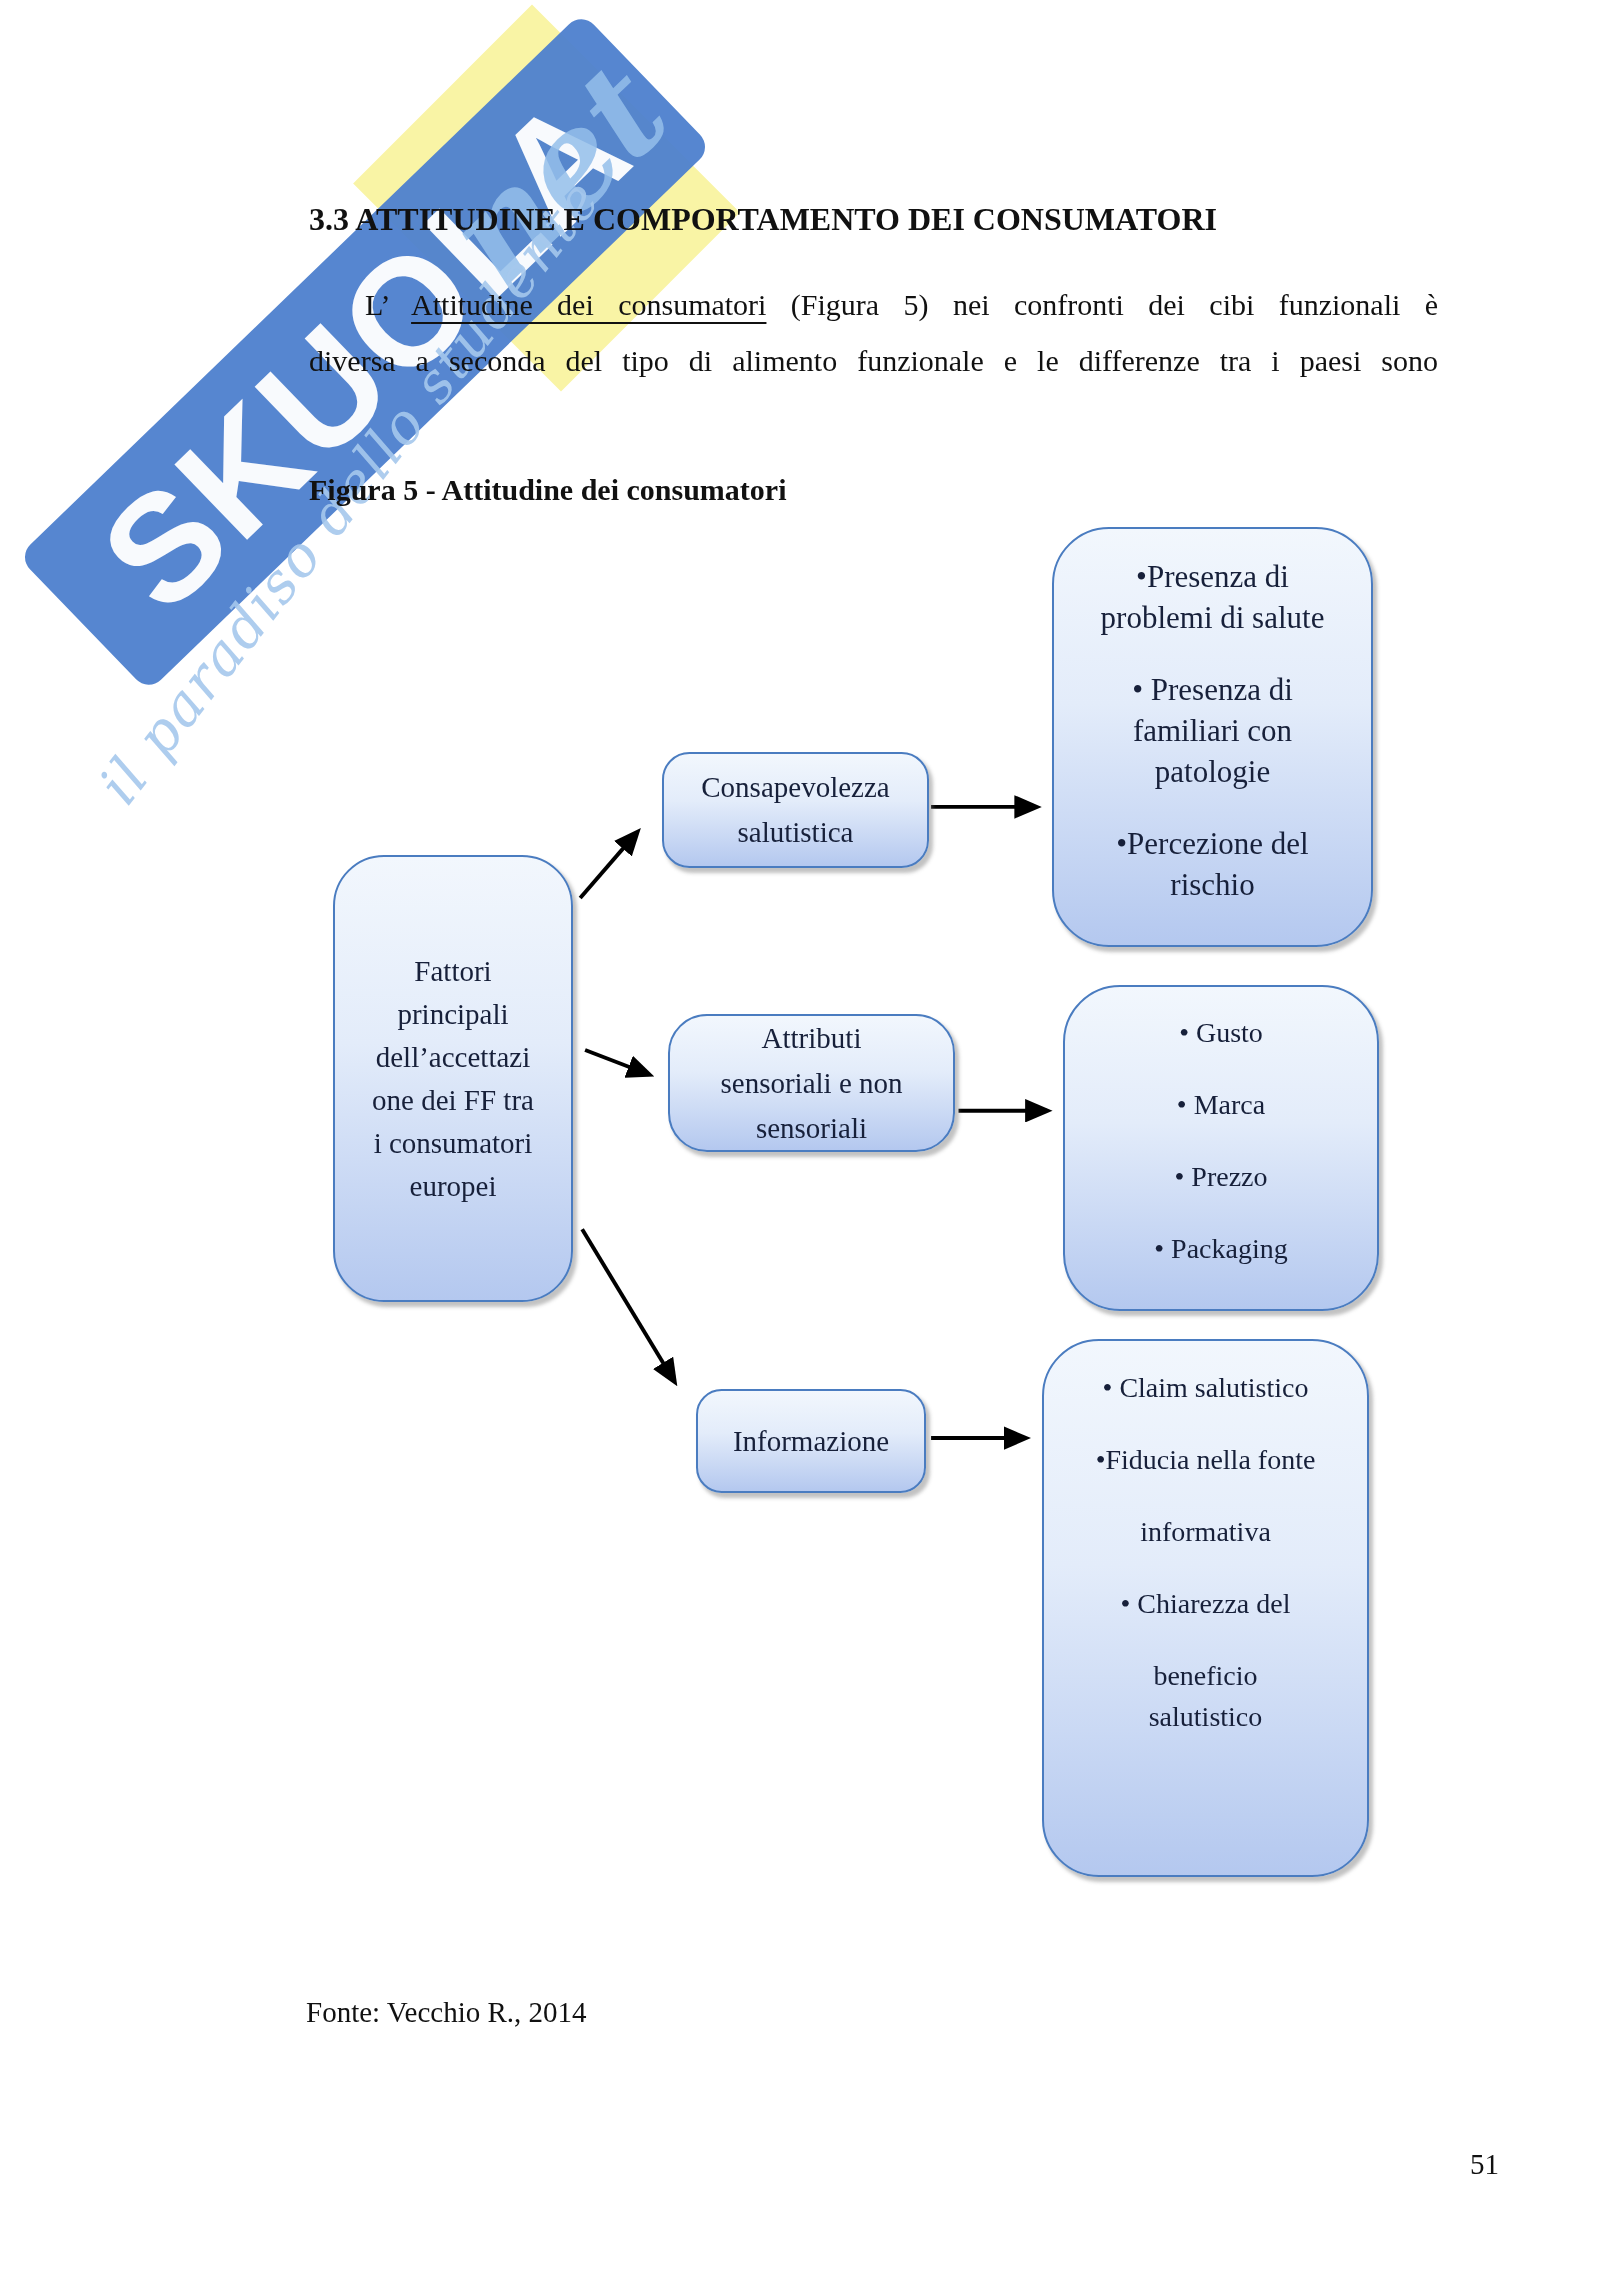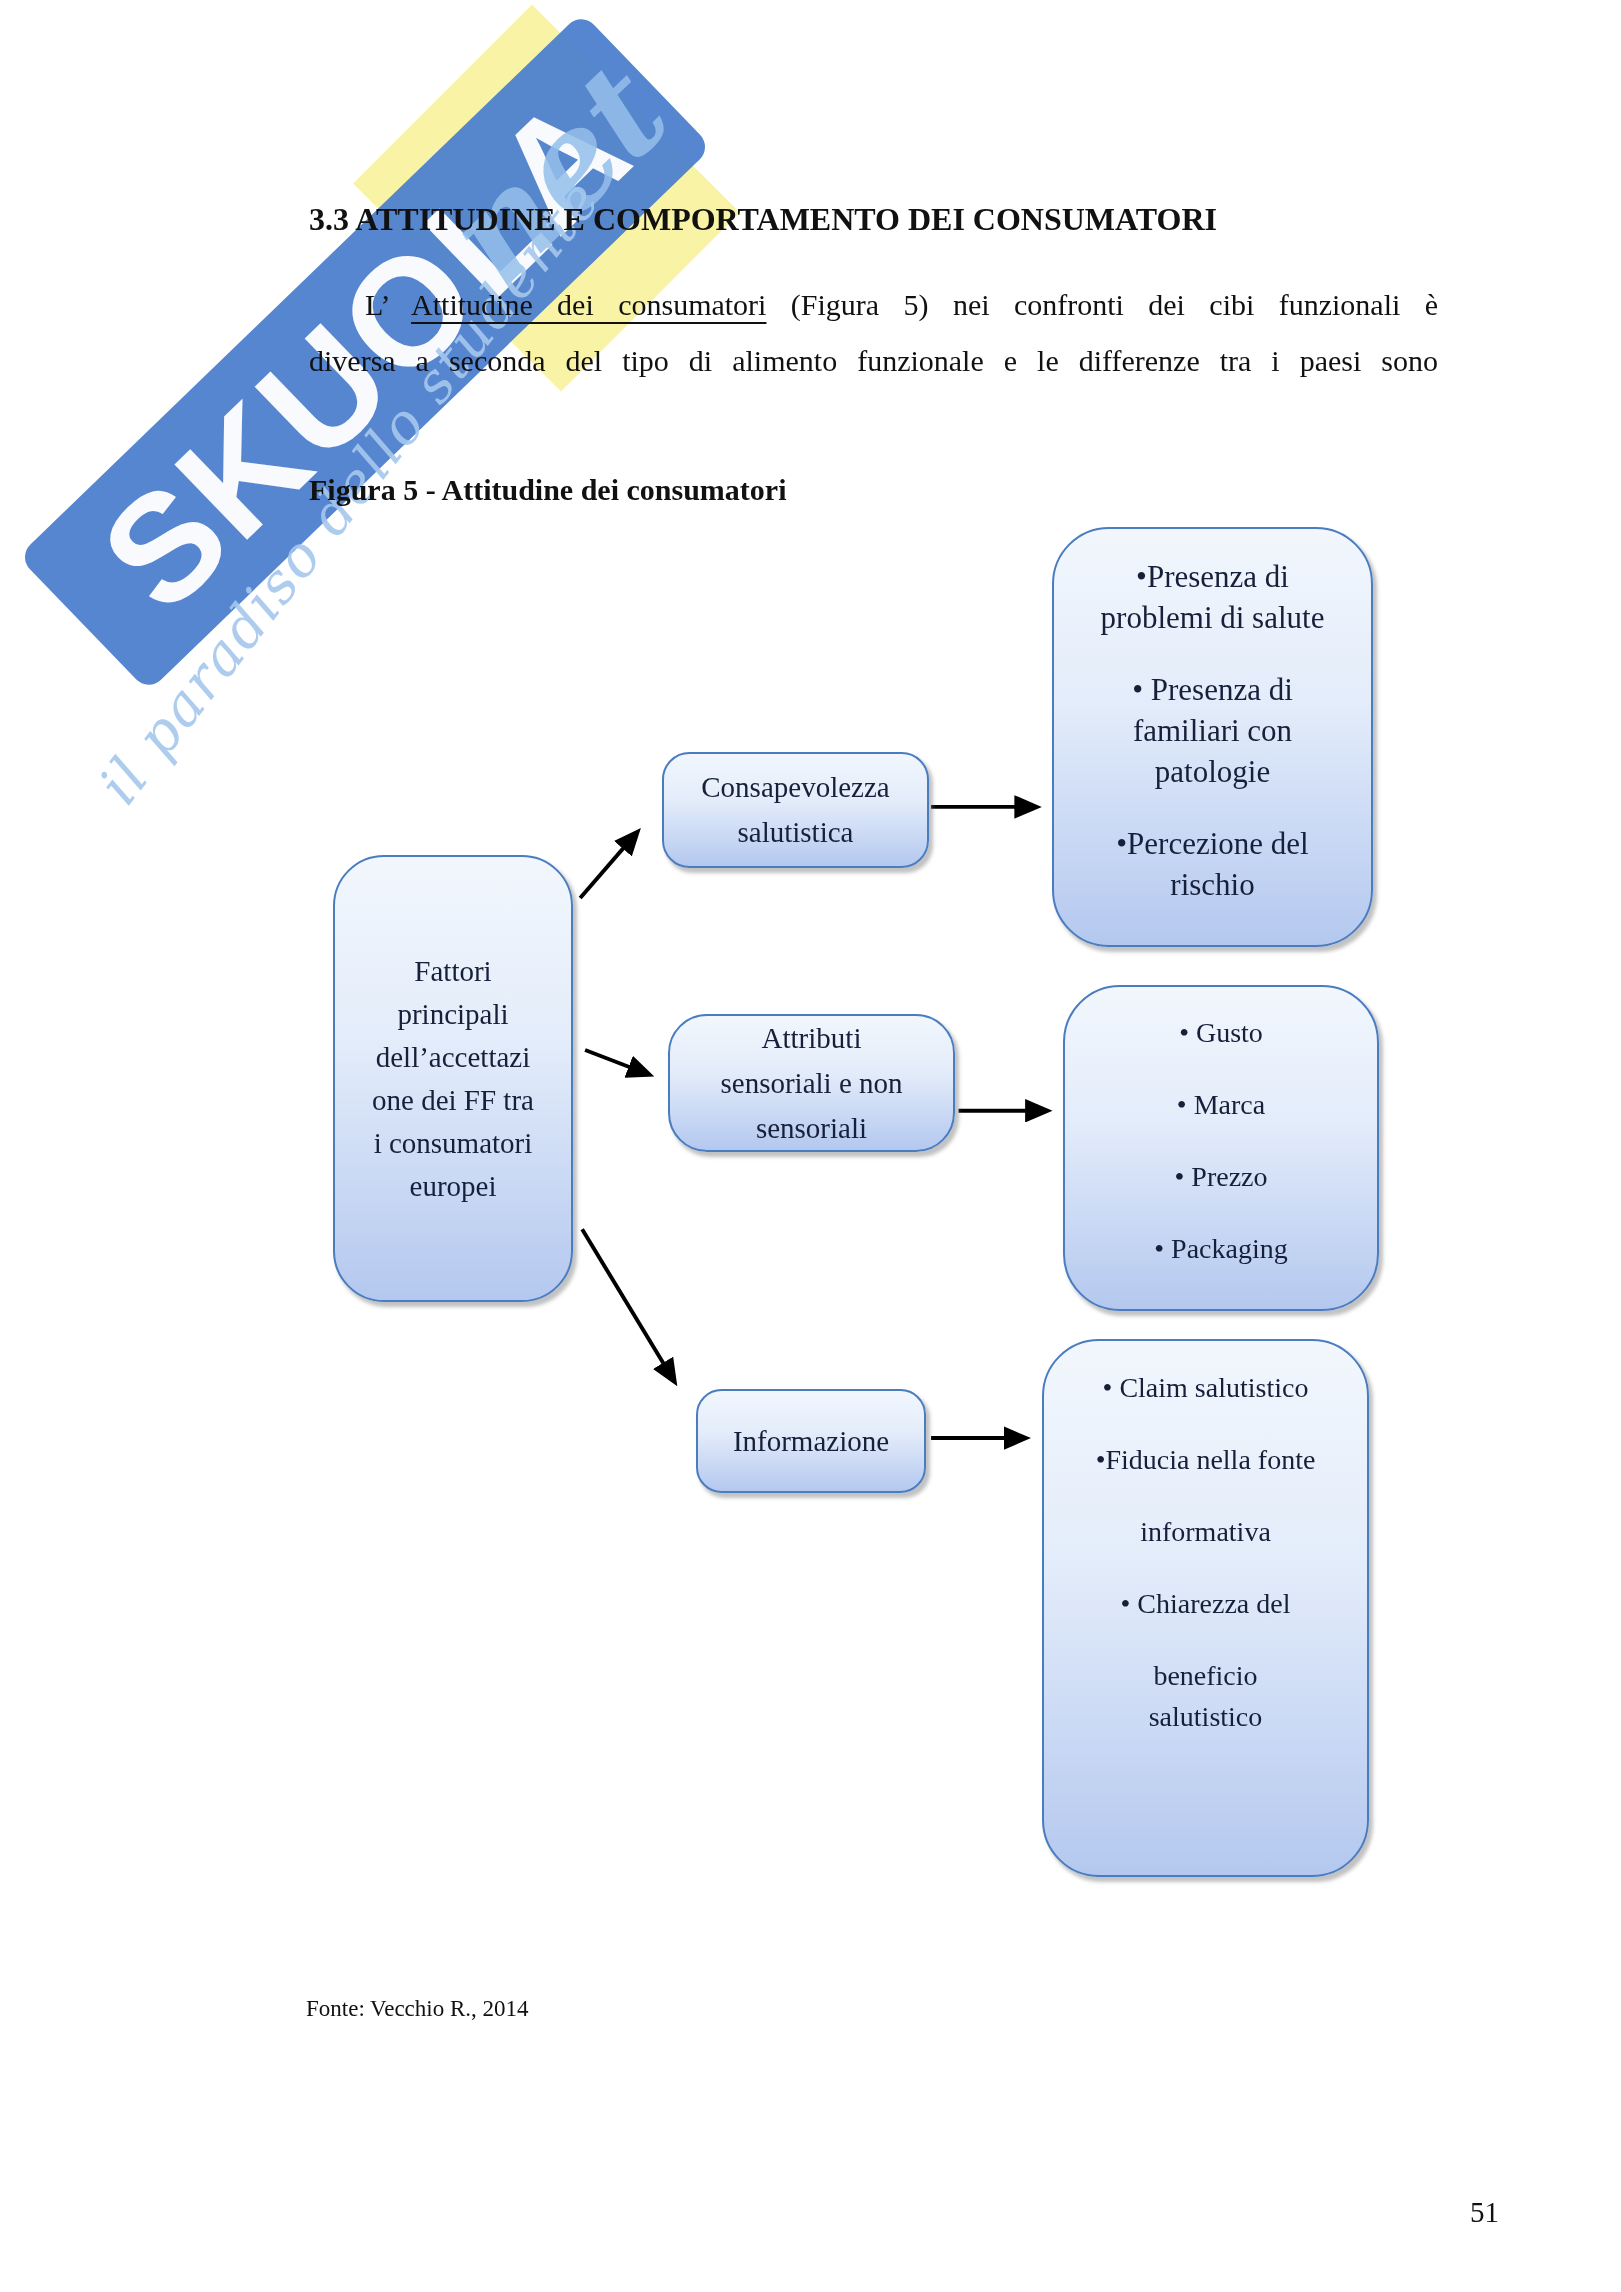--- a/index.html
+++ b/index.html
@@ -24,22 +24,22 @@
 
   
   .heading { position:absolute; left:309px; top:201px; width:1127px; font-size:32px;
              font-weight:bold; z-index:2; }
   .para    { position:absolute; left:309px; top:277px; width:1129px; font-size:30px; z-index:2; }
   .pline   { line-height:56px; }
   .jline   { text-align:justify; text-align-last:justify; }
   .indent  { display:inline-block; width:56px; }
   .uline   { text-decoration:underline; text-underline-offset:6.9px; text-decoration-thickness:2px; }
   .caption { position:absolute; left:309px; top:473px; font-size:30px; font-weight:bold; z-index:2; }
-  .fonte   { position:absolute; left:306px; top:1996px; font-size:23px; z-index:2; }
-  .pagenum { position:absolute; left:1470px; top:2148px; font-size:29px; z-index:2;margin-top:48px; }
+  .fonte   { position:absolute; left:306px; top:1996px; font-size:29px; z-index:2; }
+  .pagenum { position:absolute; left:1470px; top:2148px; font-size:29px; z-index:2; }
 
   
   .arrows { position:absolute; left:0; top:0; z-index:1; pointer-events:none; }
   .node { position:absolute; z-index:2; border:2.9px solid #4a7cc0;
           background:linear-gradient(to bottom, #f2f7fd 0%, #e3ecfa 42%, #b4c8ef 100%);
           box-shadow:3.9px 4.9px 3.9px rgba(120,120,120,0.45); color:#17203a; text-align:center; }
   .center { display:flex; align-items:center; justify-content:center; }
   .lbl { white-space:pre-line; }
   .par { margin-bottom:31px; line-height:41px; white-space:pre-line; }
 

